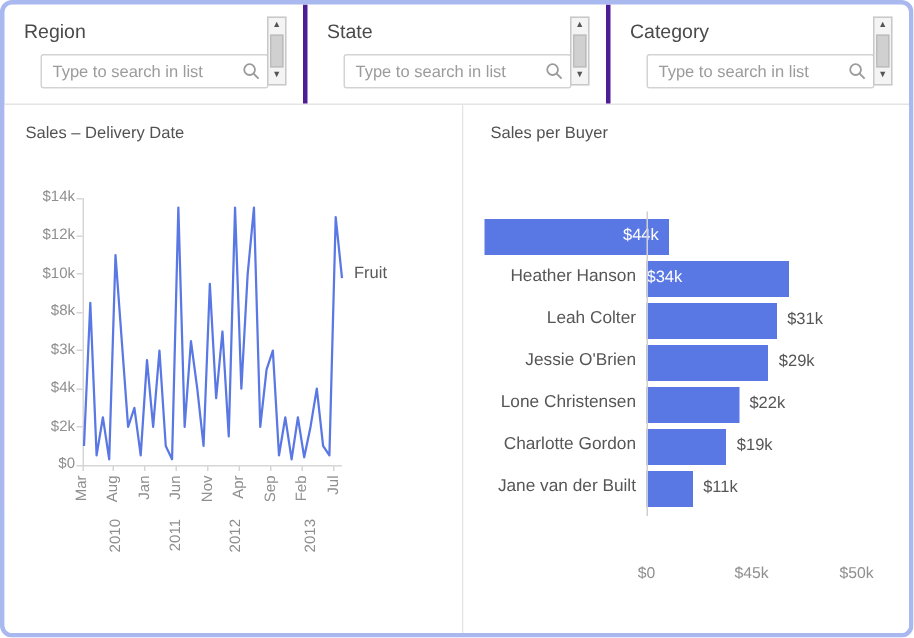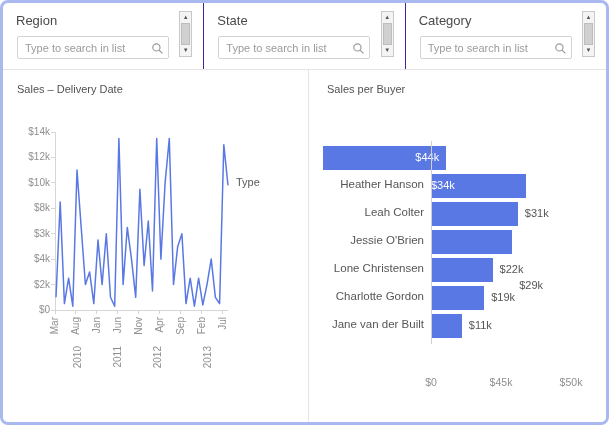--- a/index.html
+++ b/index.html
@@ -1,22 +1,22 @@
 <!DOCTYPE html>
 <html><head>
 <meta charset="utf-8">
 <style>
   html,body{margin:0;padding:0;background:#fff;}
   body{font-family:"Liberation Sans",sans-serif;width:609px;height:425px;}
   .screen{width:609px;height:425px;box-sizing:border-box;border:3px solid #a9b8ef;border-radius:8px;overflow:hidden;display:flex;flex-direction:column;background:#fff;}
   .filters{display:flex;height:66px;border-bottom:1px solid #e4e4e4;flex:0 0 auto;}
   .filterbox{flex:1;position:relative;padding:10px 13px;box-sizing:border-box;}
-  .filterbox + .filterbox{border-left:1px solid #4c1d95;}
+  .filterbox + .filterbox{border-left:3px solid #4c1d95;}
   .filter-label{font-size:13px;color:#4a4a4a;}
-  .filter-input-wrap{position:absolute;left:14px;top:33px;width:152px;height:23px;}
+  .filter-input-wrap{position:absolute;left:24px;top:33px;width:152px;height:23px;}
   .search-input{width:100%;height:23px;box-sizing:border-box;border:1px solid #d3d3d3;border-radius:2px;font-family:"Liberation Sans",sans-serif;font-size:11px;color:#666;padding:0 22px 0 7px;outline:none;background:#fff;}
   .search-input::placeholder{color:#9b9b9b;}
   .search-icon{position:absolute;right:5px;top:5px;width:13px;height:13px;}
   .spinner{position:absolute;right:11px;top:8px;width:13px;height:46px;box-sizing:border-box;border:1px solid #c8c8c8;background:#f4f4f4;display:flex;flex-direction:column;}
   .spin-btn{height:11px;font-size:6px;line-height:11px;color:#555;text-align:center;cursor:pointer;}
   .spin-thumb{flex:1;margin:0 1px;background:#d0d0d0;border:1px solid #bdbdbd;box-sizing:border-box;}
   .charts{flex:1;display:flex;}
   .panel{position:relative;background:#fff;}
   .panel-left{width:305px;flex:0 0 auto;border-right:1px solid #e4e4e4;}
   .panel-right{flex:1;}
@@ -102,21 +102,21 @@
 
   <div class="charts">
 
     <div class="panel panel-left" id="lc-panel">
       <div class="panel-title">Sales – Delivery Date</div>
       <div class="lc-plot">
         <svg width="172" height="178" viewBox="0 0 172 178" style="position:absolute;left:0;top:0;overflow:visible">
           <polyline id="lc-line" fill="none" stroke="#5a78e4" stroke-width="1.5" stroke-linejoin="round" points="0.0,165.3 4.2,69.9 8.4,171.6 12.6,146.2 16.8,174.2 21.0,38.1 25.2,95.4 29.4,152.6 33.6,139.9 37.8,171.6 42.0,108.1 46.1,152.6 50.3,101.7 54.5,165.3 58.7,174.2 62.9,6.4 67.1,152.6 71.3,95.4 75.5,127.1 79.7,165.3 83.9,57.2 88.1,133.5 92.3,89.0 96.5,158.9 100.7,6.4 104.9,127.1 109.1,50.9 113.3,6.4 117.5,152.6 121.7,114.4 125.9,101.7 130.0,171.6 134.2,146.2 138.4,174.2 142.6,146.2 146.8,172.9 151.0,152.6 155.2,127.1 159.4,165.3 163.6,171.6 167.8,12.7 172.0,53.4"></polyline>
         </svg>
       </div>
-      <div class="lc-legend">Type</div>
+      <div class="lc-legend">Fruit</div>
     <div class="lc-ylabel" style="top: 234px;">$0</div>
         <div class="tickmark" style="left: 48px; top: 239.5px; width: 4px; height: 1px;"></div>
         <div class="lc-ylabel" style="top: 208.571px;">$2k</div>
         <div class="tickmark" style="left: 48px; top: 214.071px; width: 4px; height: 1px;"></div>
         <div class="lc-ylabel" style="top: 183.143px;">$4k</div>
         <div class="tickmark" style="left: 48px; top: 188.643px; width: 4px; height: 1px;"></div>
         <div class="lc-ylabel" style="top: 157.714px;">$3k</div>
         <div class="tickmark" style="left: 48px; top: 163.214px; width: 4px; height: 1px;"></div>
         <div class="lc-ylabel" style="top: 132.286px;">$8k</div>
         <div class="tickmark" style="left: 48px; top: 137.786px; width: 4px; height: 1px;"></div>
@@ -170,21 +170,21 @@
             <div class="bc-name">Leah Colter</div>
             <div class="bc-bararea">
               <div class="bc-bar" style="width: 87px; background: rgb(90, 120, 228);"></div>
               <div class="bc-vlabel" style="left: 93.8px; color: rgb(86, 86, 86);">$31k</div>
             </div>
           </div>
           <div class="bc-row">
             <div class="bc-name">Jessie O'Brien</div>
             <div class="bc-bararea">
               <div class="bc-bar" style="width: 81px; background: rgb(90, 120, 228);"></div>
-              <div class="bc-vlabel" style="left: 88.2px; color: rgb(86, 86, 86); margin-top: 44px;">$29k</div>
+              <div class="bc-vlabel" style="left: 88.2px; color: rgb(86, 86, 86);">$29k</div>
             </div>
           </div>
           <div class="bc-row">
             <div class="bc-name">Lone Christensen</div>
             <div class="bc-bararea">
               <div class="bc-bar" style="width: 62px; background: rgb(90, 120, 228);"></div>
               <div class="bc-vlabel" style="left: 68.6px; color: rgb(86, 86, 86);">$22k</div>
             </div>
           </div>
           <div class="bc-row">

